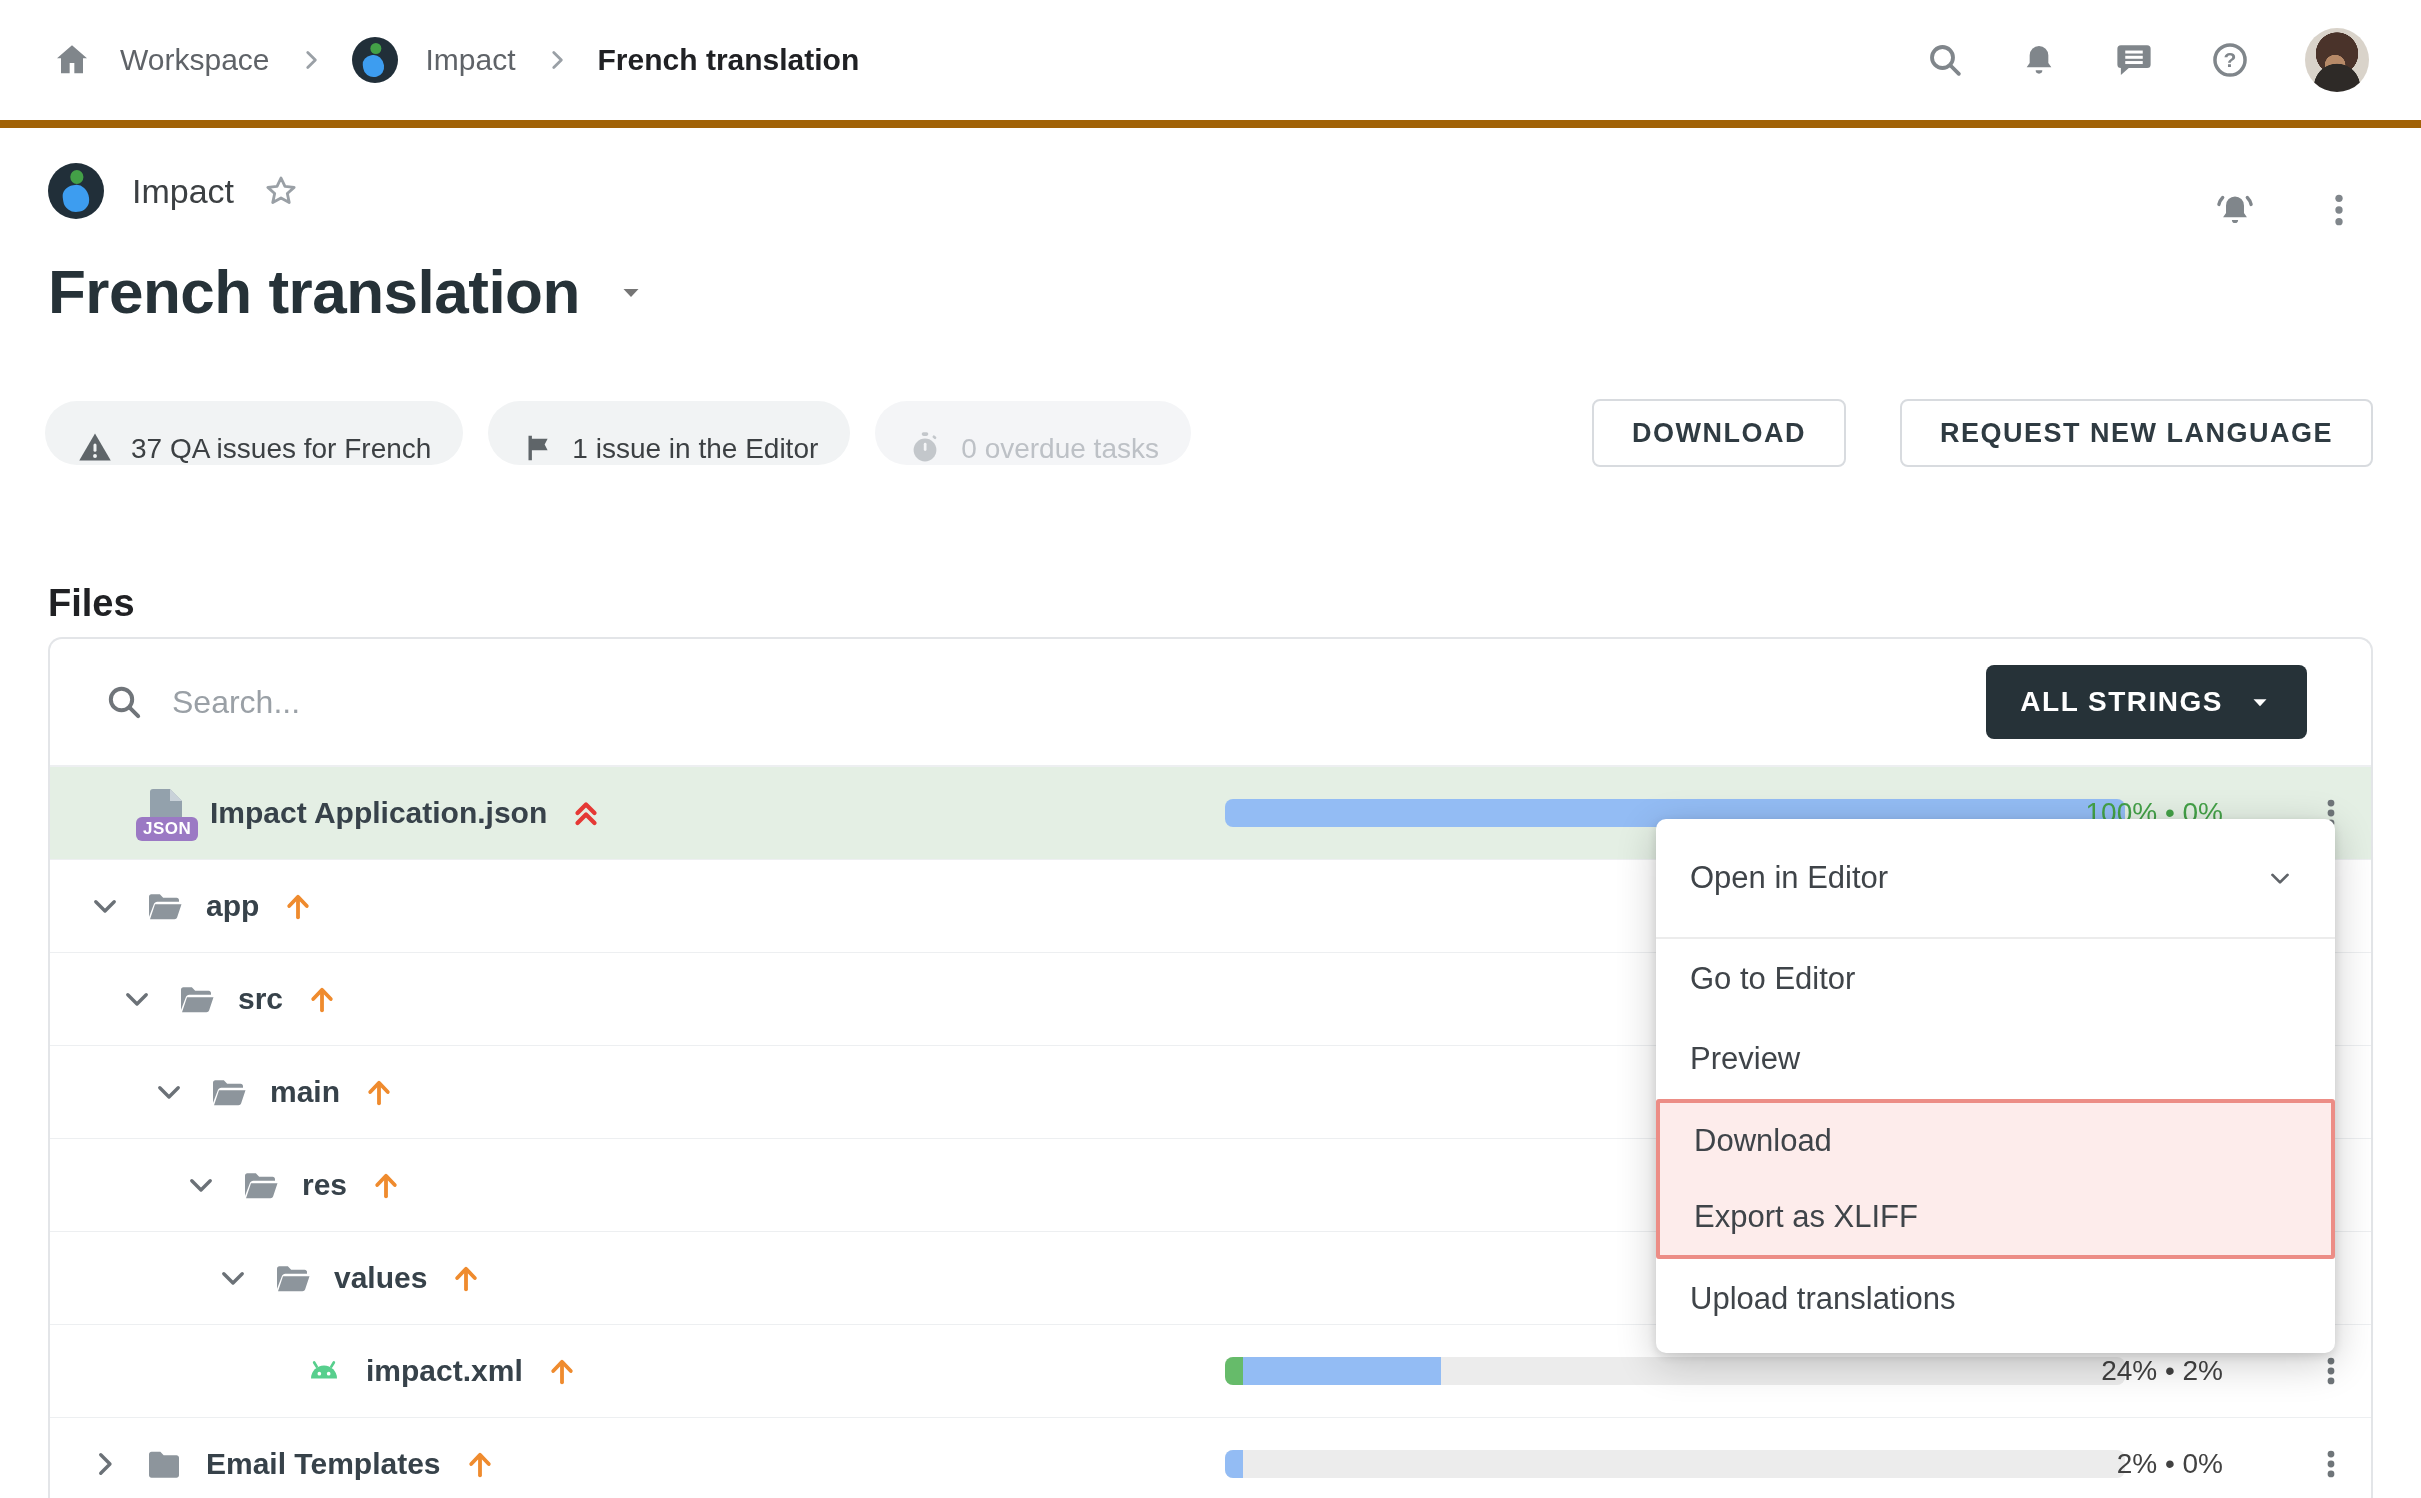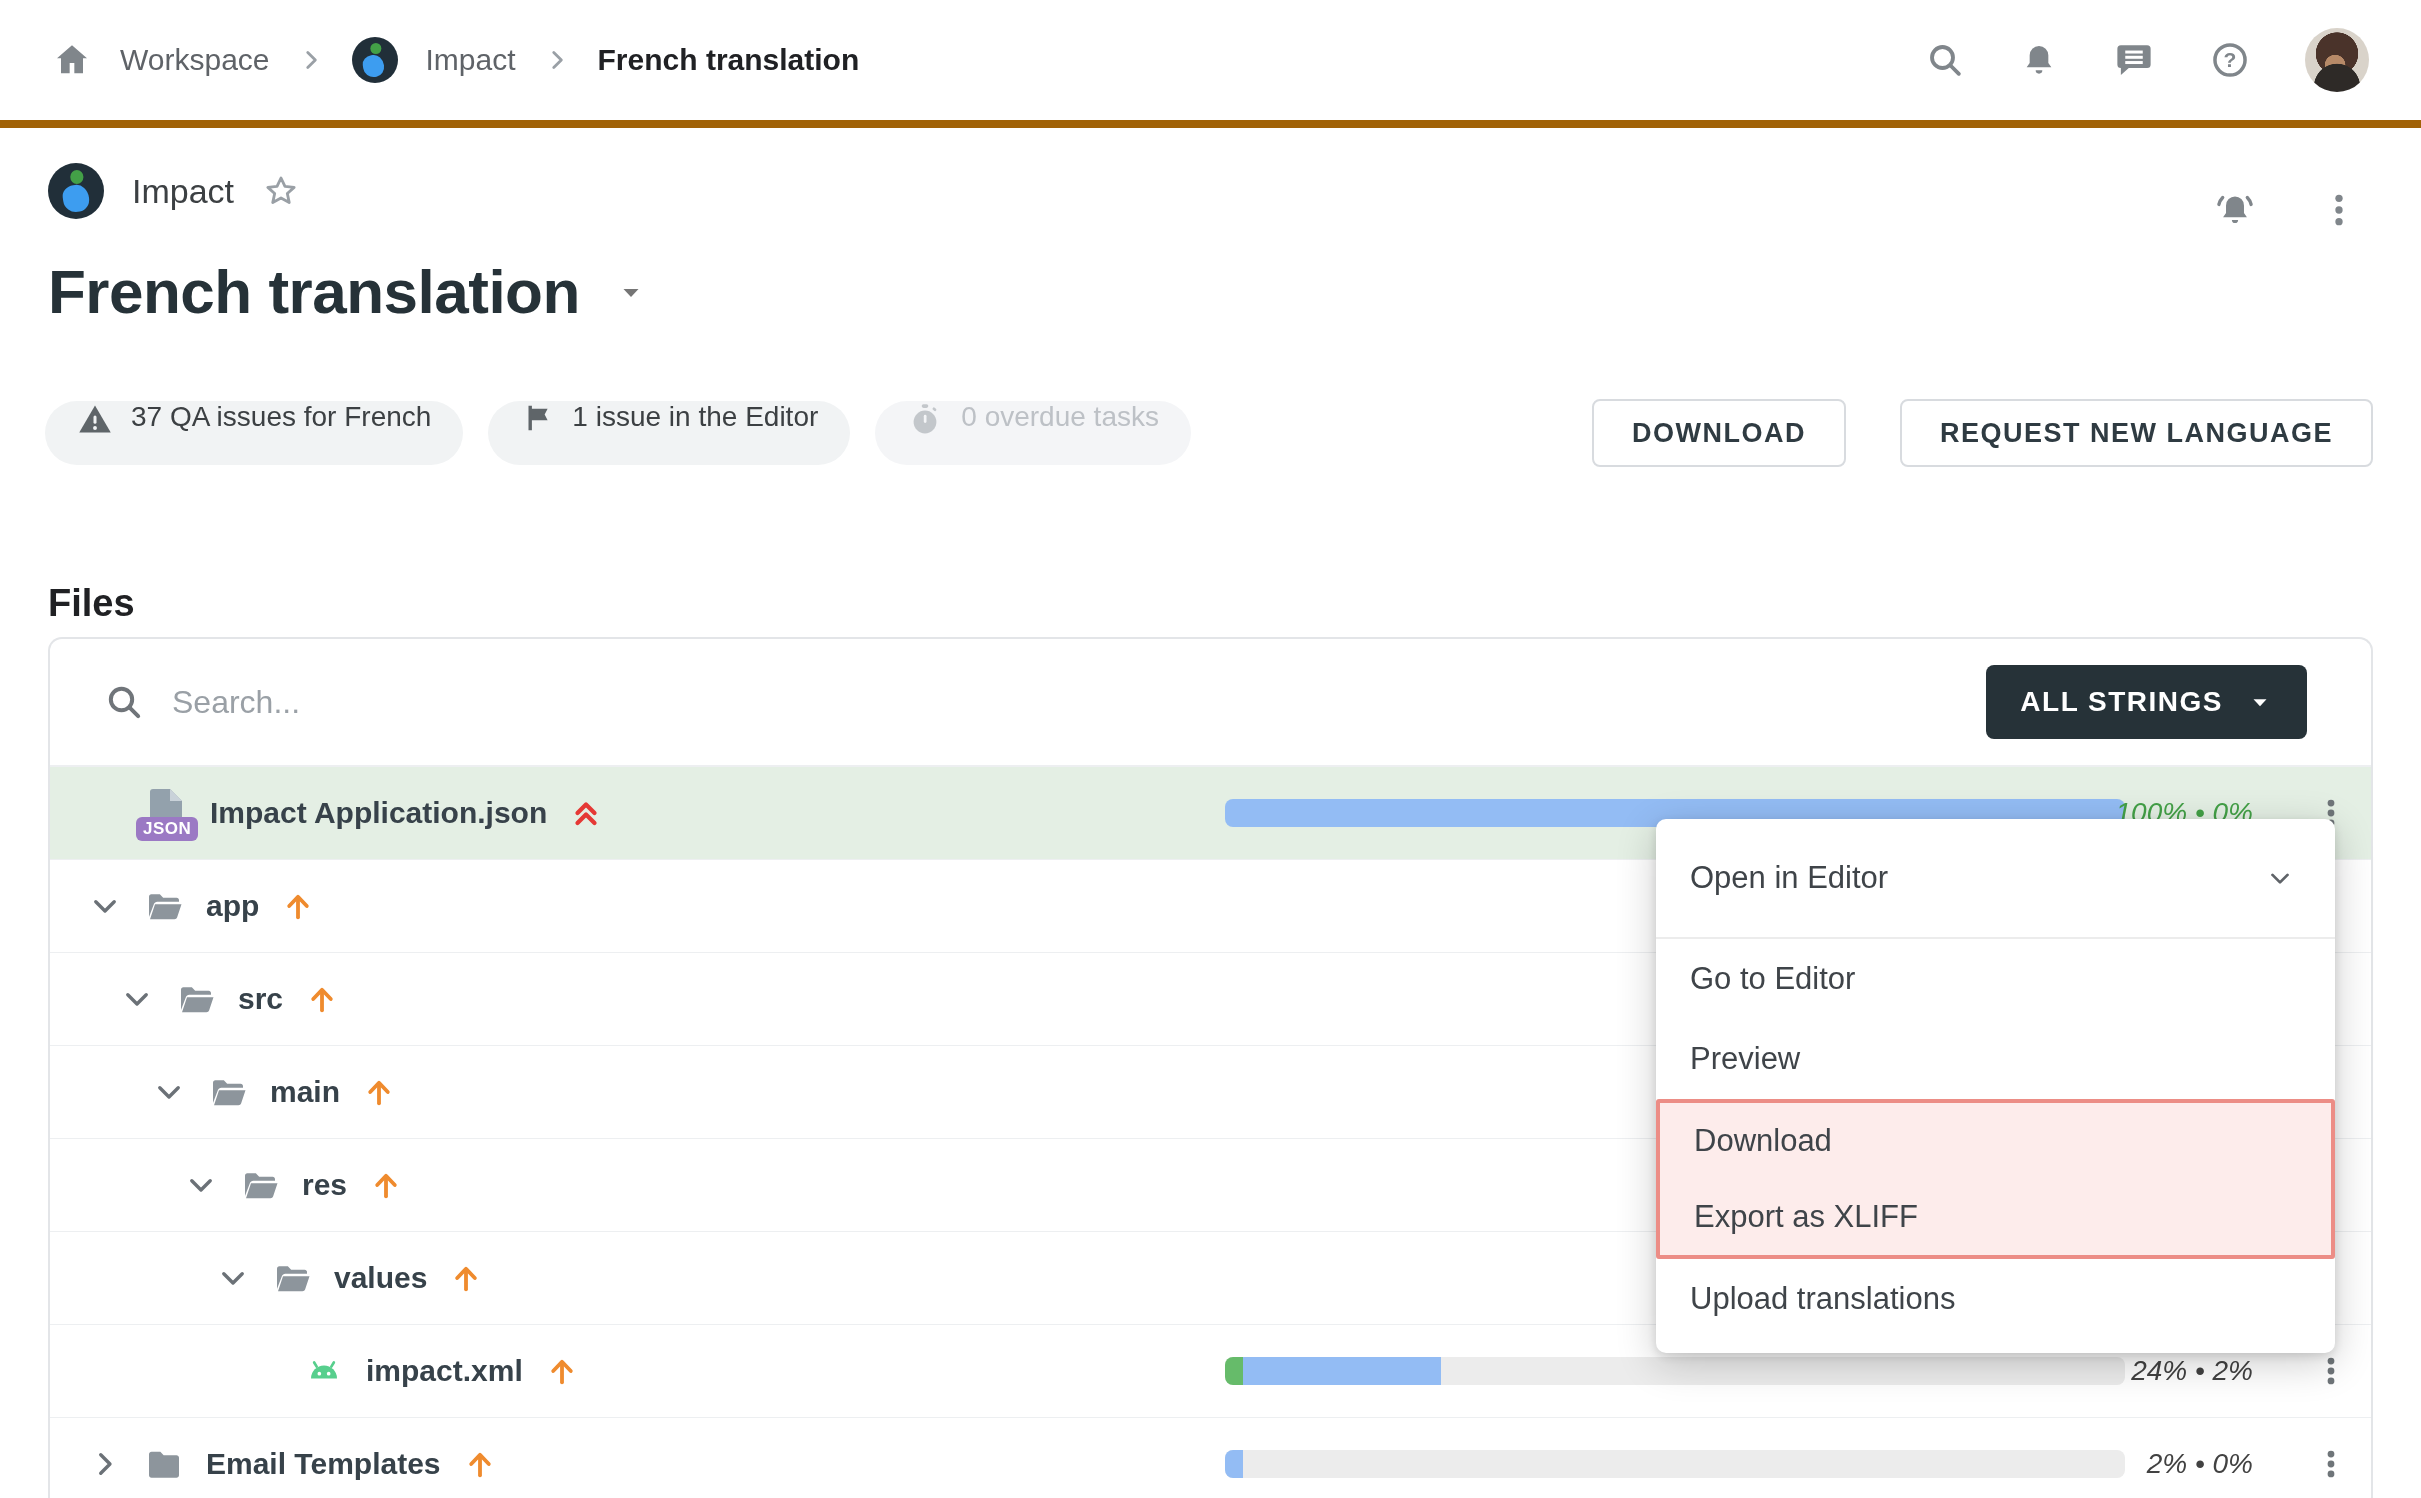--- a/index.html
+++ b/index.html
@@ -50,21 +50,21 @@
   .proj-name { font-size:34px; color:#3c4043; }
   .proj-right { position:absolute; top:188px; right:62px; display:flex; align-items:center; gap:62px; color:#80868b; }
   .title-row { position:absolute; top:256px; left:48px; display:flex; align-items:center; gap:36px; }
   .page-title { font-size:62px; font-weight:bold; color:#263238; letter-spacing:-0.5px; }
   .title-caret { color:#757575; }
 
   
   .chips-row { position:absolute; top:399px; left:45px; right:48px; display:flex; align-items:center; gap:25px; }
   .chip {
     height:64px; padding:0 32px; border-radius:33px; background:#f1f3f4;
-    display:flex; align-items:flex-start; gap:18px; font-size:28px; color:#3c4043; cursor:pointer;
+    display:flex; align-items:flex-end; gap:18px; font-size:28px; color:#3c4043; cursor:pointer;
   }
   .chip .cicon { color:#5f6569; }
   .chip.muted { background:#f4f5f7; color:#bdc1c6; }
   .chip.muted .cicon { color:#c3c7cb; }
   .spacer { flex:1; }
   .btn-outline {
     height:68px; padding:0 38px; border:2px solid #d8dbdf; border-radius:8px; background:#fff;
     font-size:27px; font-weight:bold; letter-spacing:1.5px; color:#2f3b42;
     display:flex; align-items:center; cursor:pointer; font-family:inherit;
   }
@@ -110,22 +110,22 @@
     font-size:17px; font-weight:bold; padding:2px 7px; border-radius:6px; letter-spacing:0.5px;
   }
 
   .pbar {
     position:absolute; left:1175px; top:50%; transform:translateY(-50%);
     width:900px; height:28px; border-radius:8px; background:#ececec; overflow:hidden; display:flex;
   }
   .seg-green { height:100%; background:#66bb6a; }
   .seg-blue  { height:100%; background:#93bcf4; }
   .stats {
-    position:absolute; right:118px; top:50%; transform:translateY(-50%);
-    font-size:28px; color:#424242; white-space:nowrap;font-style:italic;
+    position:absolute; right:148px; top:50%; transform:translateY(-50%);
+    font-size:28px; color:#424242; white-space:nowrap;
   }
   .stats.green { color:#43a047; }
   .row-kebab {
     position:absolute; right:18px; top:50%; transform:translateY(-50%);
     width:44px; height:60px; display:flex; align-items:center; justify-content:center; color:#6f7579;
   }
 
   
   .menu {
     position:absolute; left:1656px; top:819px; width:679px; z-index:20;

